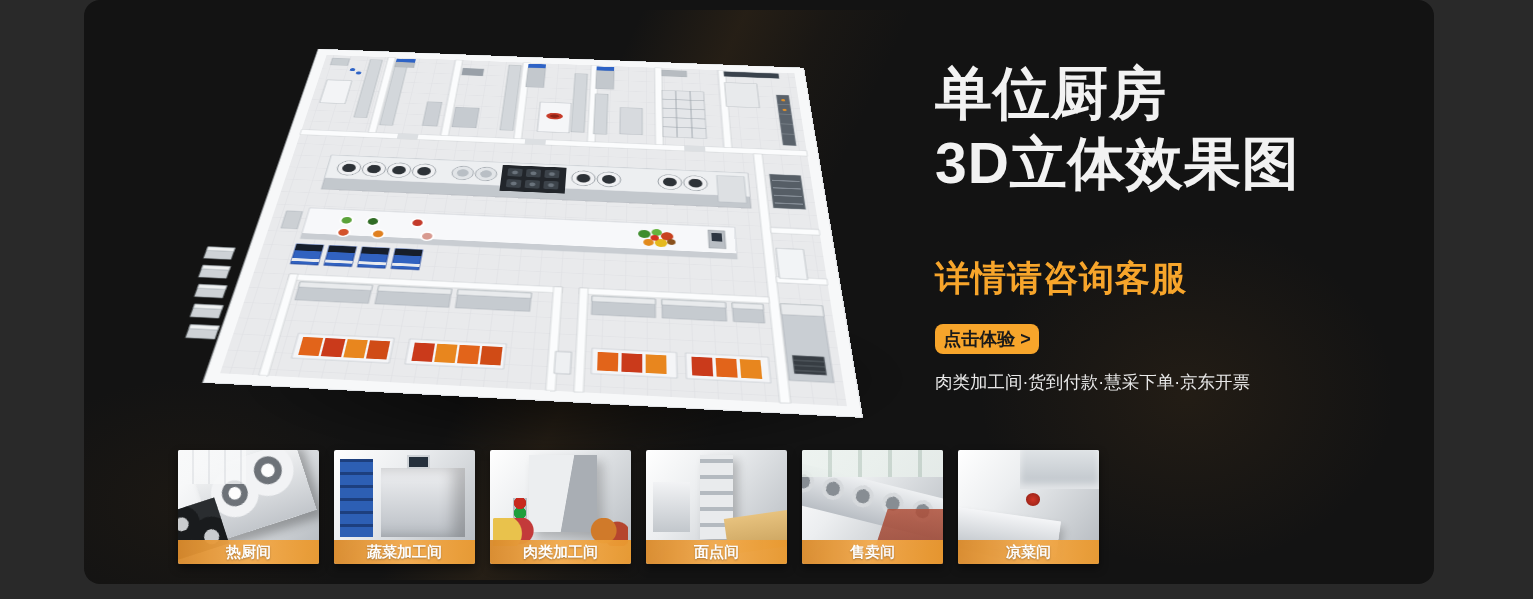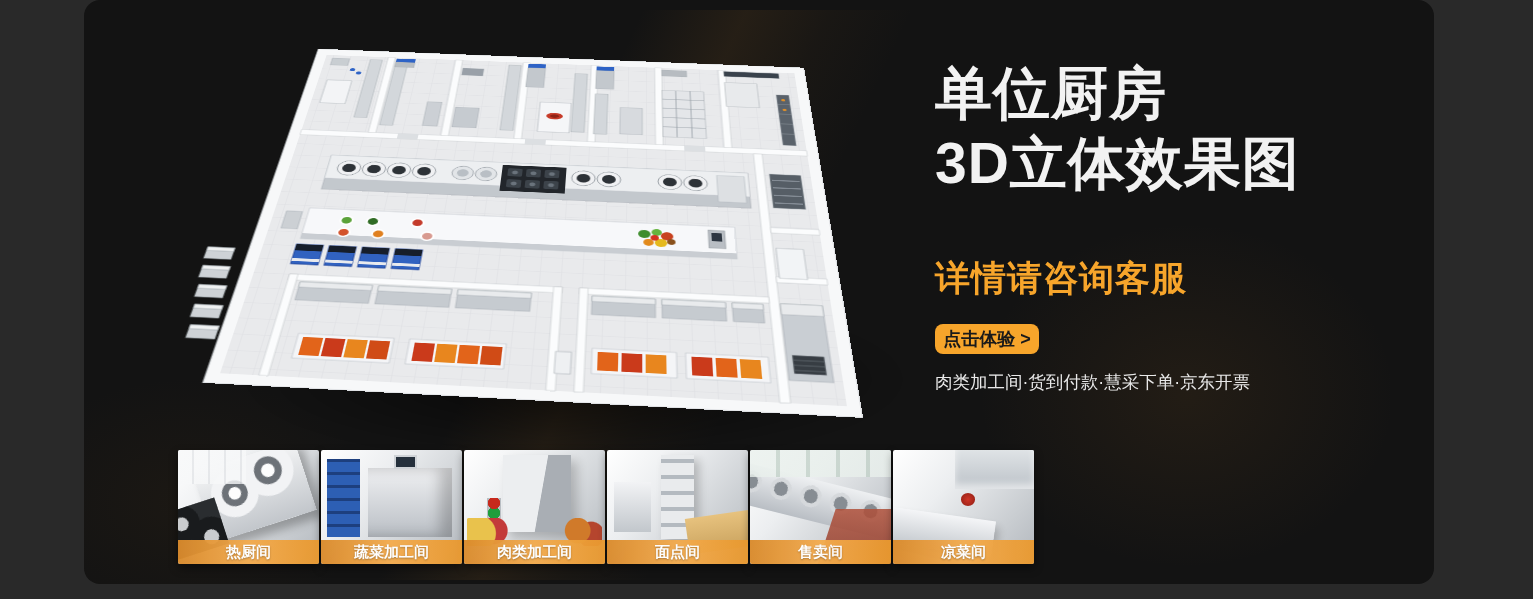--- a/index.html
+++ b/index.html
@@ -32,21 +32,21 @@
   
   .hero{position:absolute;left:851px;top:58px;width:480px}
   .hero h1{font-size:57px;line-height:70px;font-weight:800;color:var(--heading);letter-spacing:1px}
   .hero .subtitle{margin-top:57px;font-size:35px;font-weight:800;color:var(--accent);letter-spacing:1px}
   .hero .cta{margin-top:22px;width:104px;height:30px;border:none;cursor:pointer;
     background:var(--accent);color:var(--cta-text);font-size:18px;font-weight:700;
     font-family:inherit;display:flex;align-items:center;justify-content:center;border-radius:8px}
   .hero .features{margin-top:16px;font-size:17.5px;line-height:25px;color:var(--body-text)}
 
   
-  .thumbs{position:absolute;left:94px;top:450px;display:flex;gap:2px}
+  .thumbs{position:absolute;left:94px;top:450px;display:flex;gap:15px}
   .thumb{position:relative;width:141px;height:114px;overflow:hidden;border-radius:2px;
     box-shadow:0 4px 10px rgba(0,0,0,.45);cursor:pointer;flex:none}
   .ph{position:absolute;inset:0;background:linear-gradient(130deg,#ffffff 0%,#eceef0 35%,#c9cdd1 75%,#b2b7bd 100%)}
   .ph i{position:absolute;display:block}
   .label{position:absolute;left:0;right:0;bottom:0;height:24px;z-index:3;
     background:linear-gradient(90deg,var(--label-a),var(--label-b) 50%,var(--label-c));
     opacity:.96;color:#fff;font-weight:700;font-size:15px;
     display:flex;align-items:center;justify-content:center;text-shadow:0 1px 2px rgba(0,0,0,.3)}
 
   

